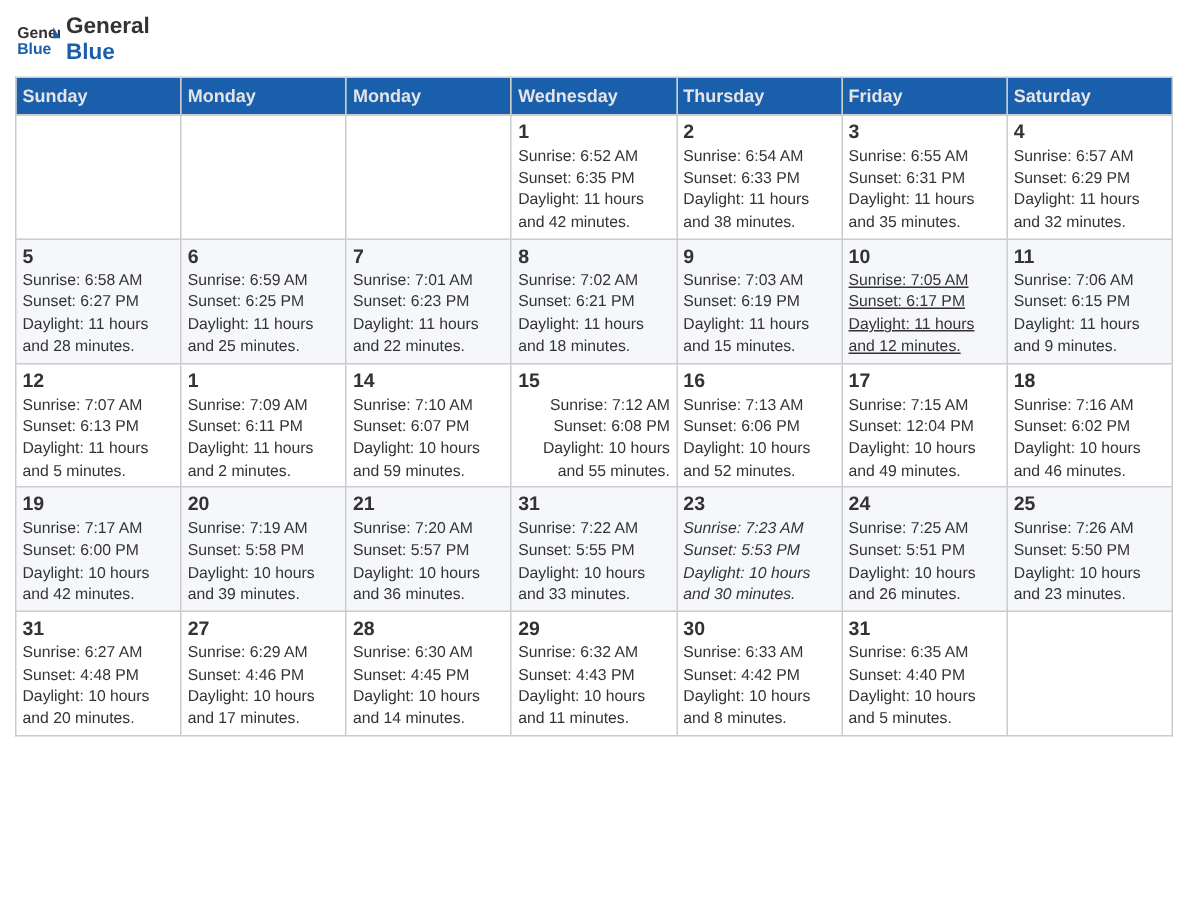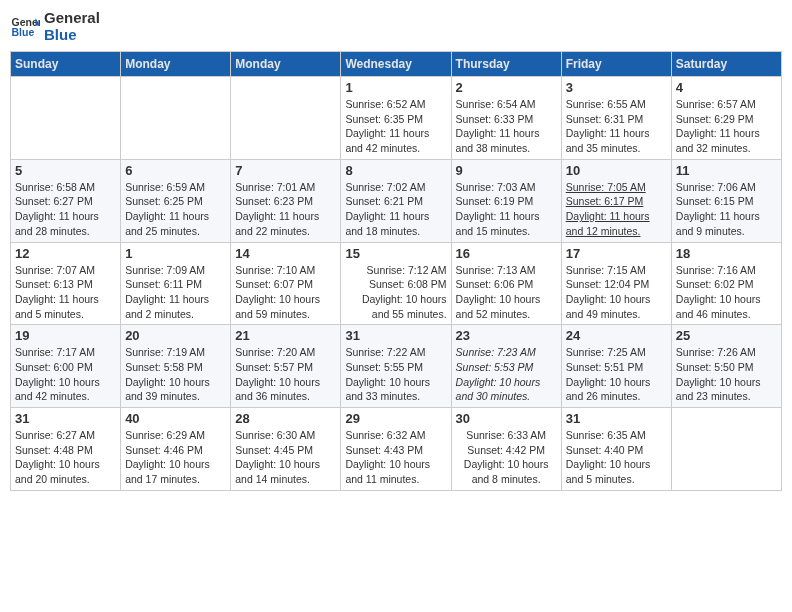--- a/index.html
+++ b/index.html
@@ -305,21 +305,21 @@
         </tr>
         <tr>
           <td>
             <span class="day-number">31</span>
             <div class="day-info" style="white-space: pre-line;">Sunrise: 6:27 AM
 Sunset: 4:48 PM
 Daylight: 10 hours
 and 20 minutes.</div>
           </td>
           <td>
-            <span class="day-number">40</span>
+            <span class="day-number">27</span>
             <div class="day-info" style="white-space: pre-line;">Sunrise: 6:29 AM
 Sunset: 4:46 PM
 Daylight: 10 hours
 and 17 minutes.</div>
           </td>
           <td>
             <span class="day-number">28</span>
             <div class="day-info" style="white-space: pre-line;">Sunrise: 6:30 AM
 Sunset: 4:45 PM
 Daylight: 10 hours
@@ -327,21 +327,21 @@
           </td>
           <td>
             <span class="day-number">29</span>
             <div class="day-info" style="white-space: pre-line;">Sunrise: 6:32 AM
 Sunset: 4:43 PM
 Daylight: 10 hours
 and 11 minutes.</div>
           </td>
           <td>
             <span class="day-number">30</span>
-            <div class="day-info" style="white-space: pre-line; text-align: center;">Sunrise: 6:33 AM
+            <div class="day-info" style="white-space: pre-line;">Sunrise: 6:33 AM
 Sunset: 4:42 PM
 Daylight: 10 hours
 and 8 minutes.</div>
           </td>
           <td>
             <span class="day-number">31</span>
             <div class="day-info" style="white-space: pre-line;">Sunrise: 6:35 AM
 Sunset: 4:40 PM
 Daylight: 10 hours
 and 5 minutes.</div>

